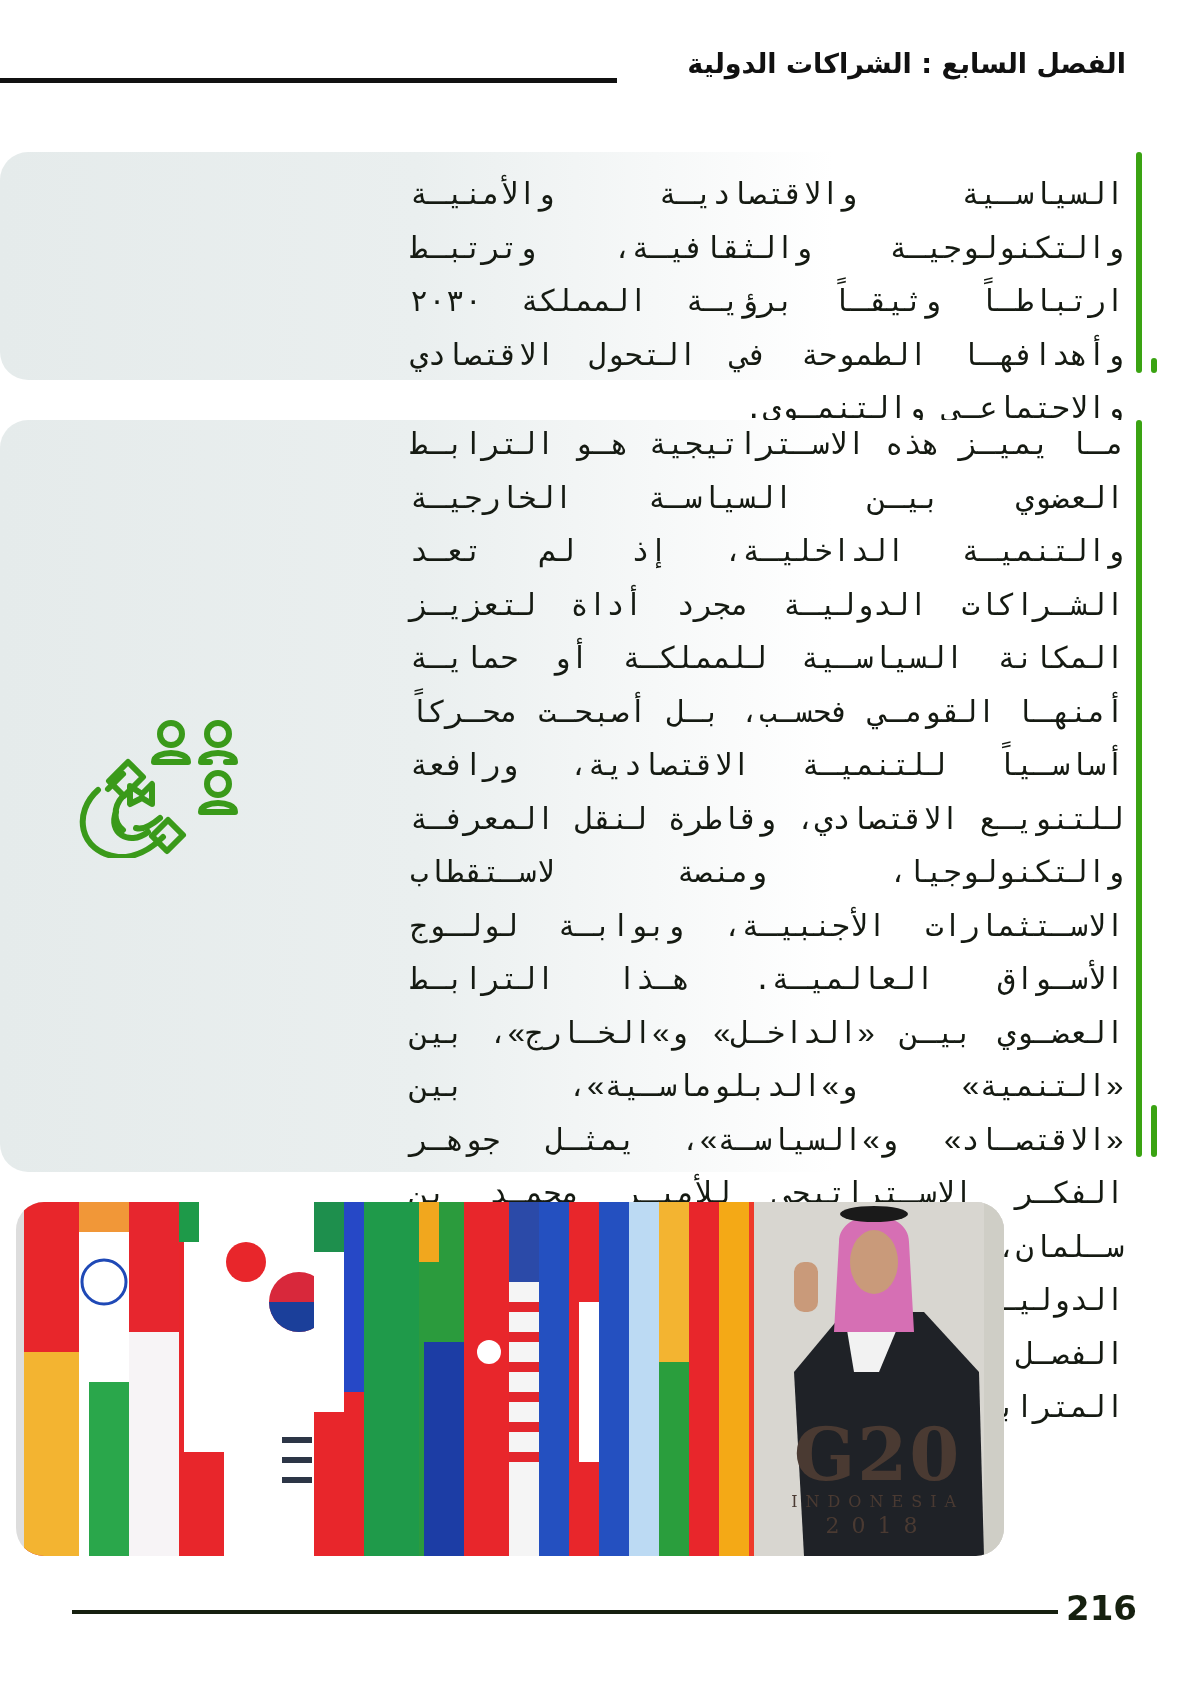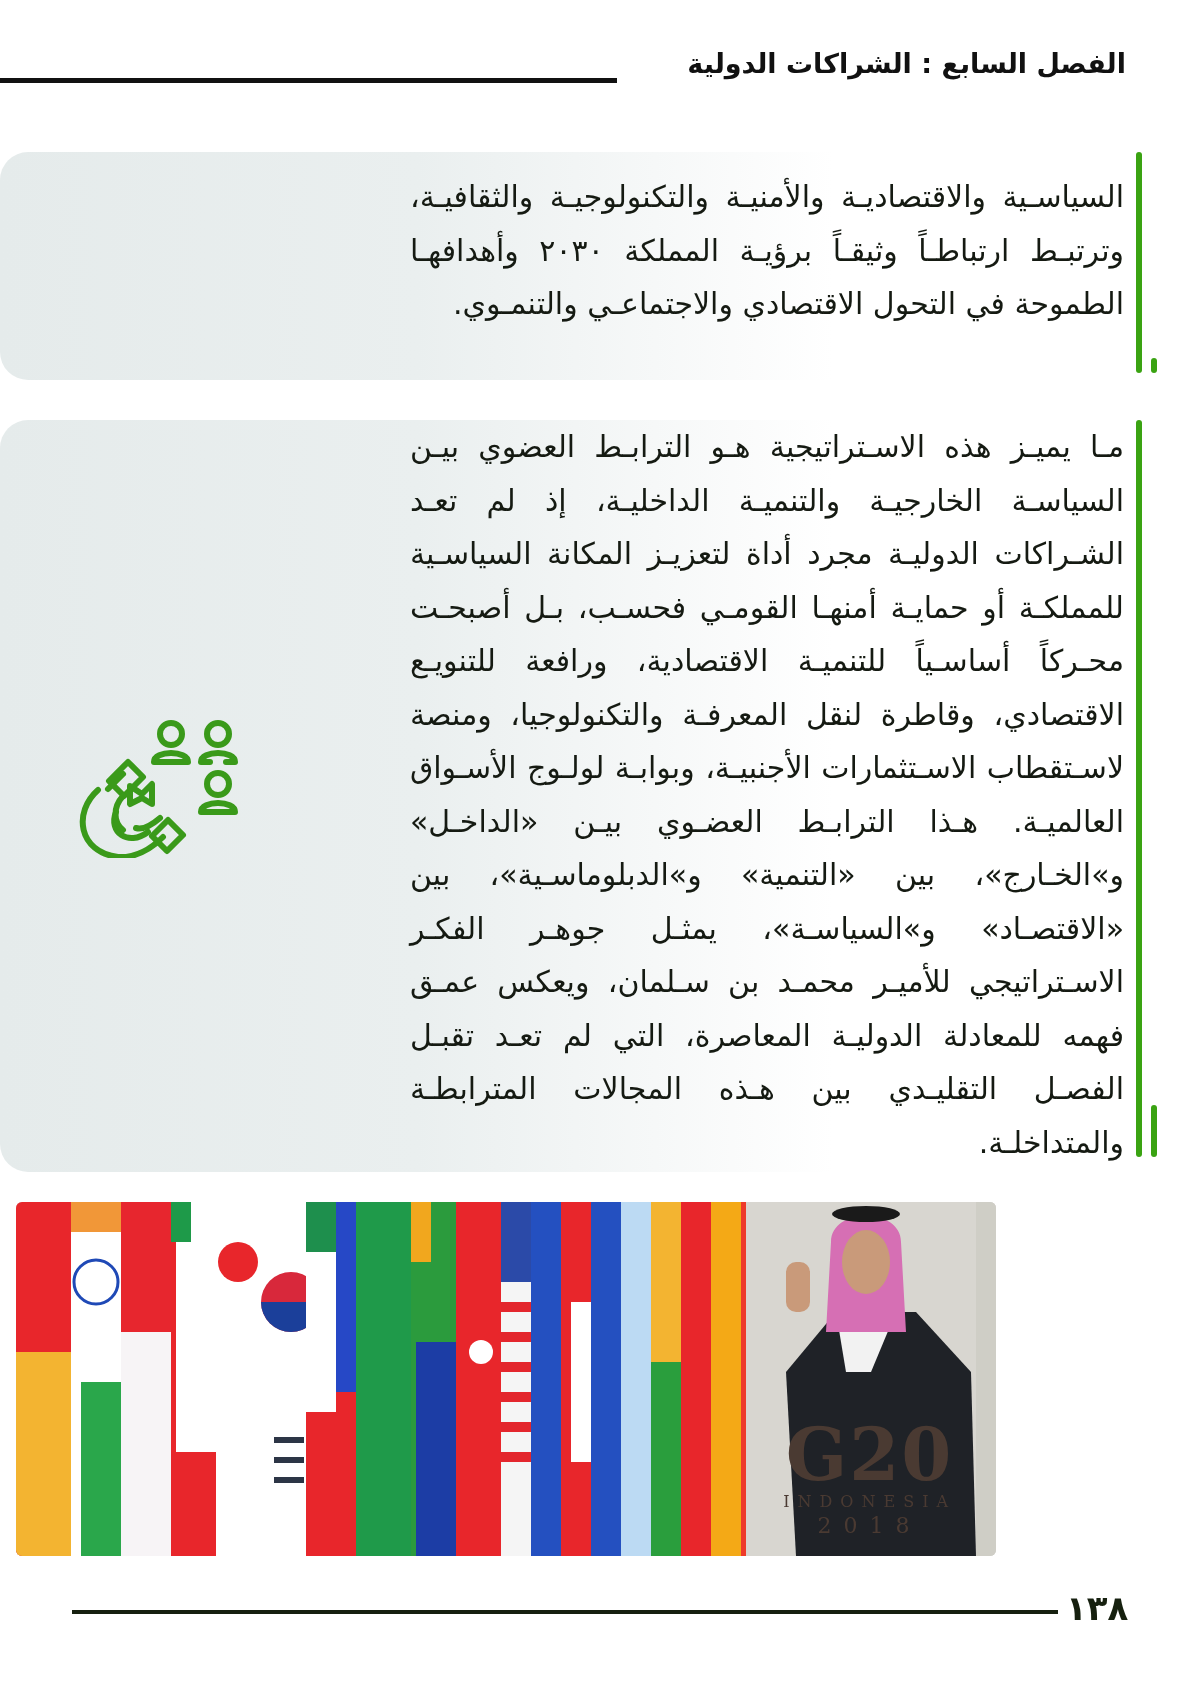--- a/index.html
+++ b/index.html
@@ -14,41 +14,42 @@
     font-size: 27px; font-weight: bold; direction: rtl; white-space: nowrap;
     color: #111;
   }
   .header-rule {
     position: absolute; left: 0; top: 78px; width: 617px; height: 5px; background: #111;
   }
   .card {
     position: absolute; left: 0; width: 1191px;
     border-radius: 28px 0 0 28px;
     background: linear-gradient(to right, #e5ebeb 0%, #eaefef 35%, #f6f8f8 55%, #ffffff 70%, #ffffff 100%);
+    font-family: Liberation Mono, monospace;
   }
   .card-1 { top: 152px; height: 228px; }
   .card-2 { top: 420px; height: 752px; }
   .card-text {
     position: absolute; right: 67px; left: 410px;
     direction: rtl; text-align: justify; text-align-last: right;
     font-size: 30px; line-height: 53.5px; color: #151a12;
   }
   .card-1 .card-text { top: 18px; }
   .card-2 .card-text { top: 0px; }
   .bar-main, .bar-short {
     position: absolute; width: 6px; border-radius: 3px; background: #3aa312;
   }
   .card-1 .bar-main { left: 1136px; top: 0px; height: 221px; }
   .card-1 .bar-short { left: 1151px; top: 206px; height: 15px; }
   .card-2 .bar-main { left: 1136px; top: 0px; height: 737px; }
   .card-2 .bar-short { left: 1151px; top: 685px; height: 52px; }
   .icon-wrap { position: absolute; left: 68px; top: 712px; width: 170px; height: 146px; }
   .photo {
     position: absolute; left: 16px; top: 1202px; width: 980px; height: 354px;
-    border-radius: 6px; overflow: hidden; background: #ddd;
+    border-radius: 28px; overflow: hidden; background: #ddd; padding-left: 8px;
   }
   .photo svg { display: block; }
   .photo-caption-sign {
     position: absolute; right: 40px; bottom: 18px; text-align: center;
     color: #4a3a32; font-family: "DejaVu Serif", serif;
   }
   .g20 { font-size: 72px; font-weight: bold; letter-spacing: 2px; line-height: 70px; }
   .indo { font-size: 16px; letter-spacing: 8px; line-height: 24px; }
   .year { font-size: 22px; letter-spacing: 12px; line-height: 24px; }
   .footer-rule { position: absolute; left: 72px; top: 1610px; width: 986px; height: 4px; background: #16200f; }
@@ -166,13 +167,13 @@
     <line x1="1050" y1="60" x2="1050" y2="354" stroke="#2a2a2a" stroke-width="3"></line>
   </svg>
   <div class="photo-caption-sign">
     <div class="g20">G20</div>
     <div class="indo">INDONESIA</div>
     <div class="year">2018</div>
   </div>
 </div>
 
 <div class="footer-rule"></div>
-<div class="page-number">١٣٨</div>
+<div class="page-number">216</div>
 
 </body></html>

